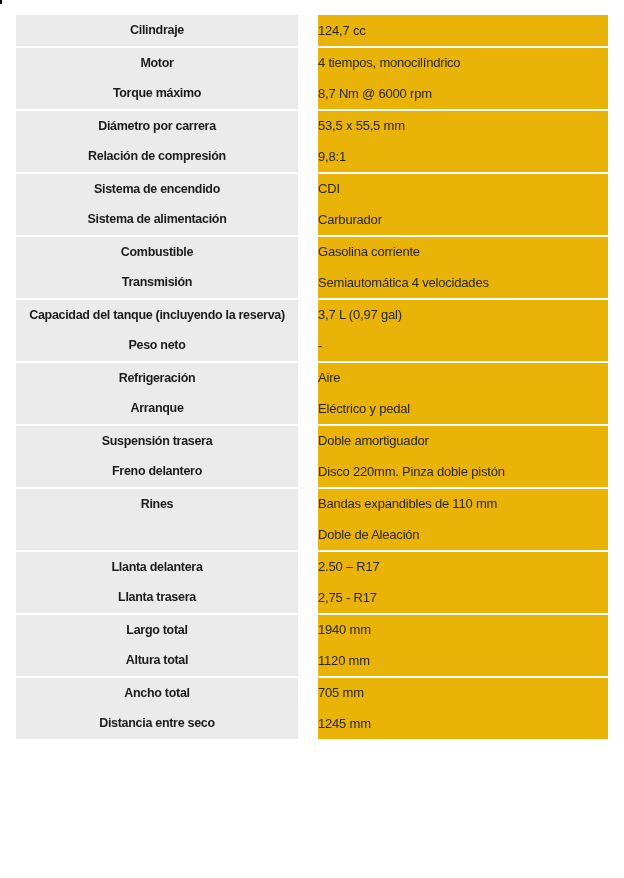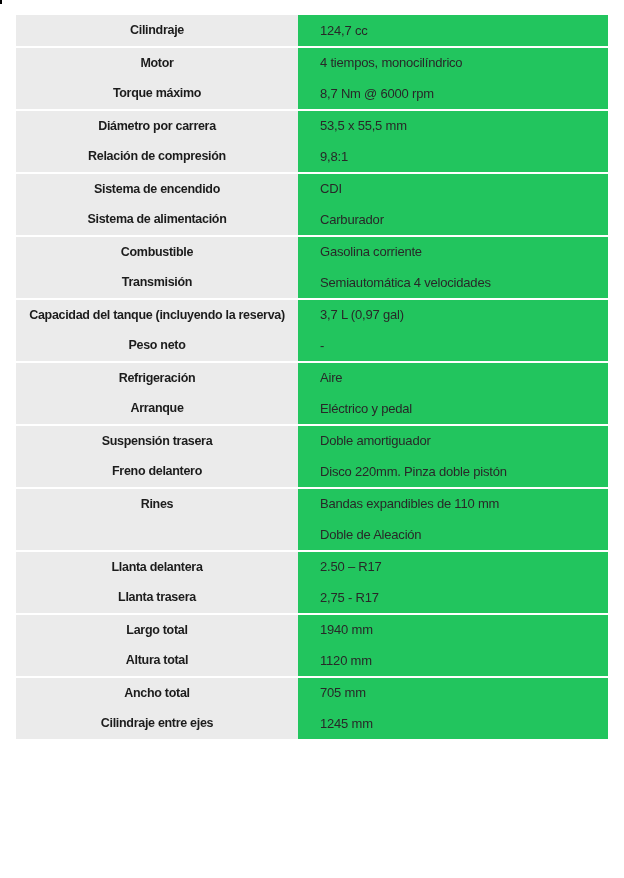--- a/index.html
+++ b/index.html
@@ -24,32 +24,32 @@
   }
   .spec-table {
     position: absolute;
     left: 16px;
     top: 15px;
     width: 592px;
   }
   .spec-group {
     display: flex;
     margin-bottom: 2px;
+    gap: 20px;
   }
   .spec-label-cell {
     width: 282px;
     flex: 0 0 282px;
     background: #ebebeb;
     display: flex;
     flex-direction: column;
   }
   .spec-value-cell {
     flex: 1;
-    background: #22c55e;
-    padding-left: 22px;
+    background: #eab308;
     display: flex;
     flex-direction: column;
   }
   .spec-label {
     height: 30.5px;
     display: flex;
     align-items: center;
     justify-content: center;
     text-align: center;
     font-weight: bold;
@@ -177,20 +177,20 @@
         <div class="spec-label">Altura total</div>
       </div>
       <div class="spec-value-cell">
         <div class="spec-value">1940 mm</div>
         <div class="spec-value">1120 mm</div>
       </div>
     </div>
     <div class="spec-group">
       <div class="spec-label-cell">
         <div class="spec-label">Ancho total</div>
-        <div class="spec-label">Cilindraje entre ejes</div>
+        <div class="spec-label">Distancia entre seco</div>
       </div>
       <div class="spec-value-cell">
         <div class="spec-value">705 mm</div>
         <div class="spec-value">1245 mm</div>
       </div>
     </div>
   </div>
 
 </body></html>

